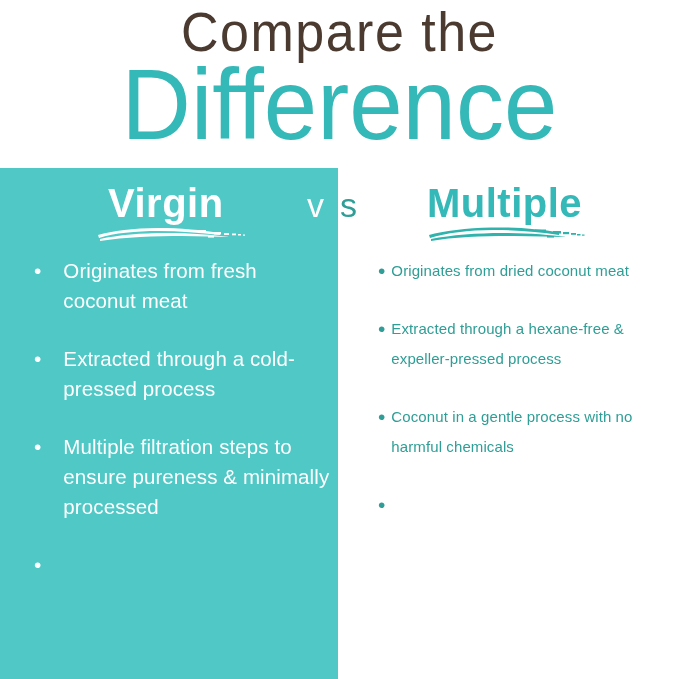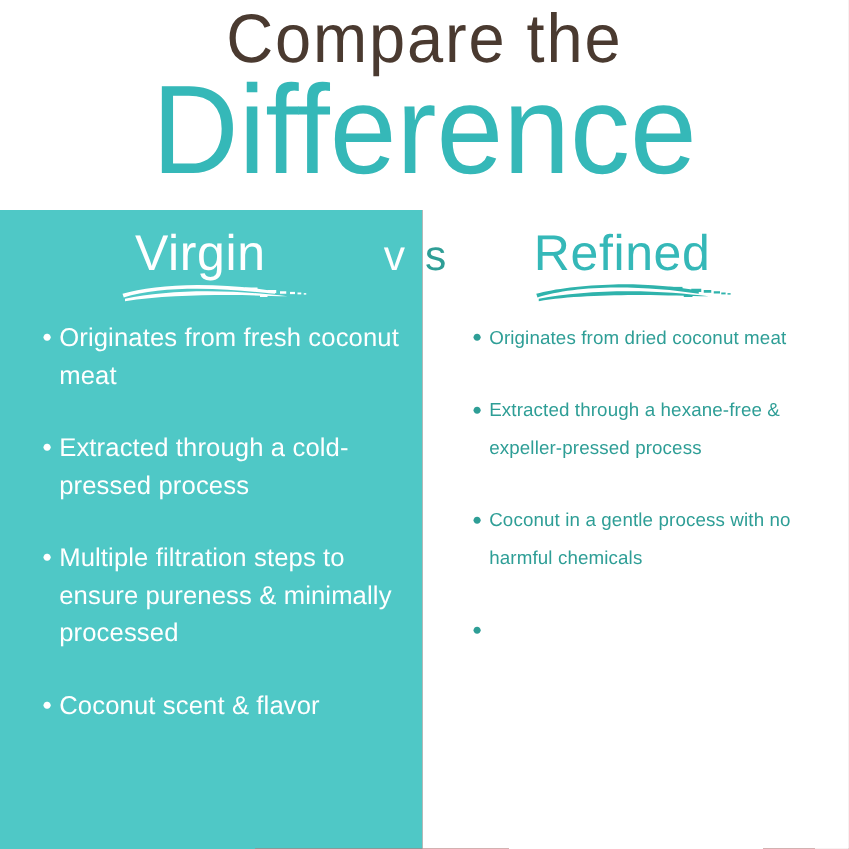--- a/index.html
+++ b/index.html
@@ -7,21 +7,21 @@
     padding: 0;
     background: #ffffff;
   }
   body {
     font-family: "Liberation Sans", sans-serif;
   }
   #canvas {
     position: relative;
     width: 652px;
     height: 679px;
-    background: #7f1d1d;
+    background: #0f172a;
     overflow: hidden;
   }
 
   
   .title-block {
     position: absolute;
     top: 0;
     left: 0;
     width: 679px;
     height: 168px;
@@ -76,21 +76,21 @@
     width: 341px;
     height: 511px;
     background: #ffffff;
   }
 
   
   .heading {
     position: absolute;
     font-family: "Liberation Sans", sans-serif;
     font-size: 40px;
-    font-weight: 400;
+    font-weight: 700;
     letter-spacing: 0.5px;
     line-height: 46px;
     white-space: nowrap;
   }
   .heading-virgin {
     top: 180px;
     left: 108px;
     color: #ffffff;
   }
   .heading-refined {
@@ -161,41 +161,41 @@
     line-height: 30px;
     margin-right: 6px;
   }
   .bullet-text {
     font-family: "Liberation Sans", sans-serif;
     font-size: 21px;
     font-weight: 400;
     line-height: 30px;
     letter-spacing: 0.1px;
   }
-  .bullets-left .bullet-text { font-size: 20.5px; }
+  .bullets-left .bullet-text { font-size: 20.5px; margin-left: 16px; }
   .bullets-right .bullet-text { font-size: 15px; }
 </style>
 </head>
 <body>
 
 <div id="canvas">
 
   <div class="title-block">
     <div class="title-line1">Compare the</div>
     <div class="title-line2">Difference</div>
   </div>
 
   <div class="panel-left"></div>
 
   <div class="panel-right"></div>
 
   <div class="heading heading-virgin">Virgin</div>
   <div class="vs-v">v</div>
   <div class="vs-s">s</div>
-  <div class="heading heading-refined">Refined</div>
+  <div class="heading heading-refined">Multiple</div>
 
   <svg class="brush brush-virgin" viewBox="0 0 152 22">
     <path d="M3,14 C18,9 40,7 62,7 C84,7 104,9 124,11 L124,9 C106,6 84,4 62,4 C38,4 16,7 2,11 Z" fill="#ffffff"></path>
     <path d="M4,15 C22,11 46,9 70,9 C96,9 116,11 134,13 C120,13 104,12 86,12 C60,12 28,13 4,17 Z" fill="#ffffff"></path>
     <rect x="118" y="8" width="7" height="2.5" fill="#ffffff"></rect>
     <rect x="128" y="9" width="5" height="2" fill="#ffffff"></rect>
     <rect x="136" y="9.5" width="4" height="1.8" fill="#ffffff"></rect>
     <rect x="142" y="10" width="3" height="1.5" fill="#ffffff"></rect>
     <rect x="147" y="10.5" width="2" height="1.2" fill="#ffffff"></rect>
     <rect x="100" y="6" width="10" height="2" fill="#ffffff"></rect>
@@ -222,21 +222,20 @@
     <div class="bullet-item">
       <span class="bullet-dot">•</span>
       <span class="bullet-text">Extracted through a cold-pressed process</span>
     </div>
     <div class="bullet-item">
       <span class="bullet-dot">•</span>
       <span class="bullet-text">Multiple filtration steps to ensure pureness &amp; minimally processed</span>
     </div>
     <div class="bullet-item">
       <span class="bullet-dot">•</span>
-      <span class="bullet-text">Coconut scent &amp; flavor</span>
     </div>
   </div>
 
   <div class="bullets bullets-right">
     <div class="bullet-item">
       <span class="bullet-dot">•</span>
       <span class="bullet-text">Originates from dried coconut meat</span>
     </div>
     <div class="bullet-item">
       <span class="bullet-dot">•</span>

